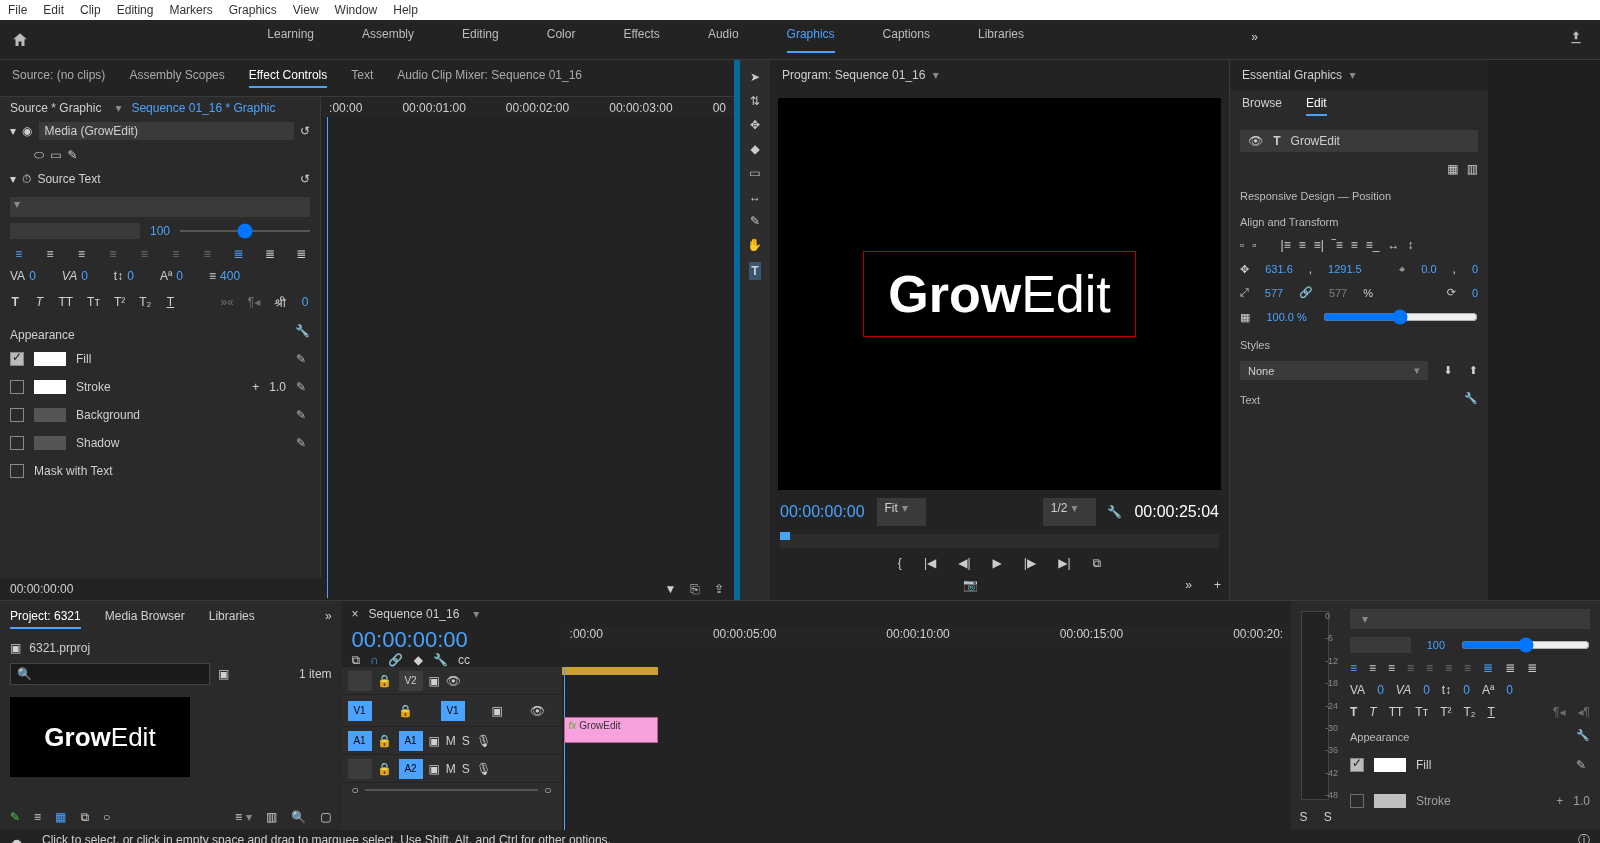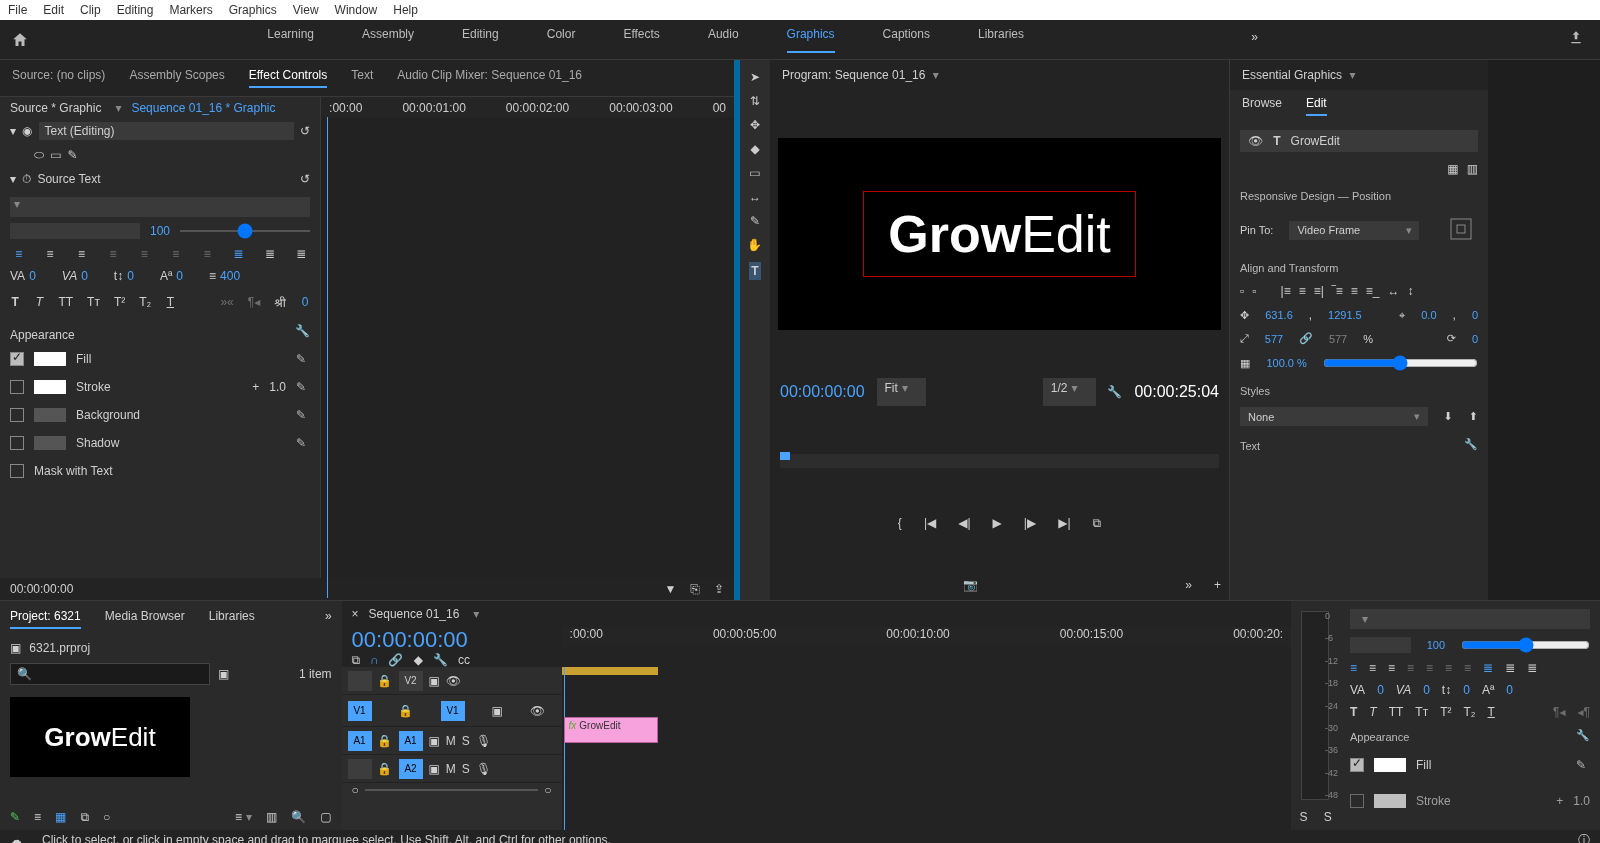--- a/index.html
+++ b/index.html
@@ -52,21 +52,21 @@
 .wrench { margin-left:auto; color:#bbb; }
 .pick { width:14px; height:14px; color:#bbb; }
 .ec-tl-ruler { height:20px; display:flex; gap:40px; padding:4px 8px; background:#252525; font-size:11px; color:#999;}
 .ec-tl-body { position:relative; height:100%; }
 .playhead-v { position:absolute; left:6px; top:0; bottom:0; width:1px; background:#4aa3ff;}
 .ec-time { padding:4px 10px; background:#232323; color:#4aa3ff; display:flex; justify-content:space-between; }
 
 
 .toolstrip { width:30px; background:#2d2d2d; display:flex; flex-direction:column; gap:10px; align-items:center; padding:10px 0;}
 .toolstrip span{ color:#ccc; }
-.program { flex:1; display:flex; flex-direction:column; background:#232323;gap:40px; }
+.program { flex:1; display:flex; flex-direction:column; background:#232323; }
 .program-head { padding:8px 12px; background:#232323; }
 .monitor { flex:1; background:#000; margin:8px 8px 0; position:relative; display:flex; justify-content:center; align-items:center;}
 .title-outline { border:1px solid #b00; padding:12px 24px; display:flex; align-items:baseline; }
 .grow { font-weight:900; font-size:52px; color:#fff; font-family:Arial; }
 .edit { font-weight:100; font-size:52px; color:#fff; font-family:Arial; }
 .monitor-ctrl { padding:8px 10px; display:flex; align-items:center; gap:12px; }
 .mc-drop { background:#3a3a3a; padding:3px 18px 11px 8px; }
 .monitor-ruler { height:14px; background:#2d2d2d; margin:0 10px; position:relative;}
 .monitor-ruler .head{ position:absolute; left:0; top:-2px; width:10px; height:8px; background:#4aa3ff;}
 .transport { display:flex; justify-content:center; gap:22px; padding:8px; }
@@ -181,21 +181,21 @@
     <div class="ec">
       <div class="ec-left">
         <div class="ec-header">
           <span>Source * Graphic</span>
           <span class="chev"></span>
           <span class="blue">Sequence 01_16 * Graphic</span>
         </div>
         <div class="ec-row">
           <span>▾</span>
           <span>◉</span>
-          <span class="bluebox">Text (Editing)</span>
+          <span class="bluebox">Media (GrowEdit)</span>
           <span style="margin-left:auto">↺</span>
         </div>
         <div class="ec-row" style="padding-left:24px">
           <span>⬭</span>
           <span>▭</span>
           <span>✎</span>
         </div>
         <div class="ec-row">
           <span>▾</span>
           <span>⏱</span>
@@ -383,30 +383,20 @@
       <div class="layer-item">
         <span>👁</span>
         <span><b>T</b></span>
         <span>GrowEdit</span>
       </div>
       <div style="display:flex; justify-content:flex-end; gap:8px">
         <span>▦</span>
         <span>▥</span>
       </div>
       <div class="section-title">Responsive Design — Position</div>
-      <div class="xf-row">
-        <span>Pin To:</span>
-        <span class="drop chev">Video Frame</span>
-        <span style="margin-left:auto">
-          <svg width="34" height="34" viewBox="0 0 34 34">
-              <rect x="7" y="7" width="20" height="20" fill="none" stroke="#888"></rect>
-              <rect x="13" y="13" width="8" height="8" fill="none" stroke="#888"></rect>
-            </svg>
-        </span>
-      </div>
       <div class="section-title">Align and Transform</div>
       <div class="icon-grid">
         <span>▫</span>
           <span>▫</span>
         <span style="width:8px"></span>
         <span>|≡</span>
           <span>≡</span>
           <span>≡|</span>
         <span>‾≡</span>
           <span>≡</span>

